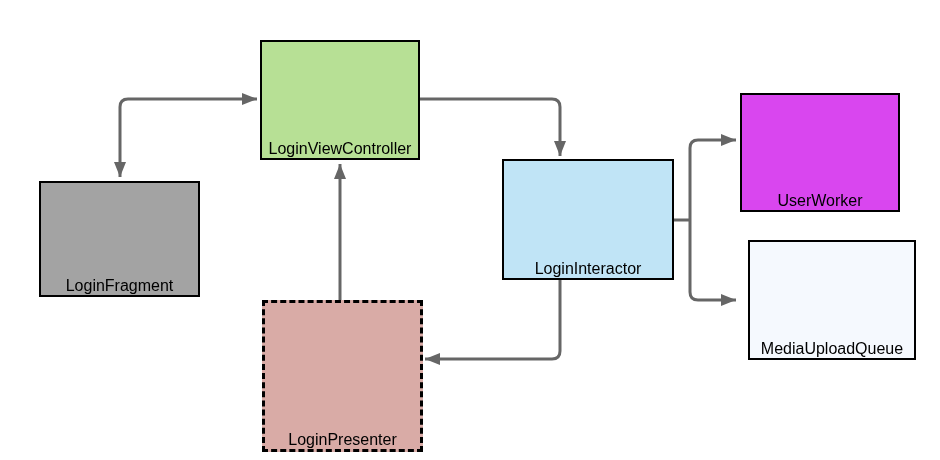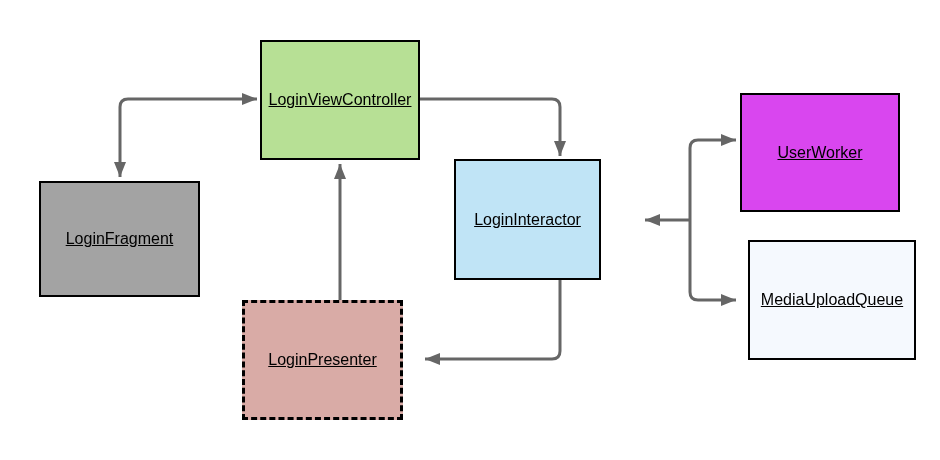--- a/index.html
+++ b/index.html
@@ -14,37 +14,36 @@
   .connectors {
     position: absolute;
     left: 0; top: 0;
     width: 940px; height: 460px;
   }
   .node {
     position: absolute;
     box-sizing: border-box;
     border: 2px solid #000000;
     display: flex;
-    align-items: center;
+    align-items: flex-end;
     justify-content: center;
     text-align: center;
     font-size: 16px;
     color: #000000;
     line-height: 1.2;
     white-space: nowrap;
     overflow: hidden;
-    text-decoration: underline;
   }
   .node.dashed {
     border: 3px dashed #000000;
   }
   .node-fragment       { left: 39px;  top: 181px; width: 161px; height: 116px; }
   .node-viewcontroller { left: 260px; top: 40px;  width: 160px; height: 120px; }
-  .node-interactor     { left: 454px; top: 159px; width: 147px; height: 121px; }
-  .node-presenter      { left: 242px; top: 300px; width: 161px; height: 120px; }
+  .node-interactor     { left: 502px; top: 159px; width: 172px; height: 121px; }
+  .node-presenter      { left: 262px; top: 300px; width: 161px; height: 152px; }
   .node-userworker     { left: 740px; top: 93px;  width: 160px; height: 119px; }
   .node-mediaqueue     { left: 748px; top: 240px; width: 168px; height: 120px; }
 </style>
 </head>
 <body>
 
 <div class="canvas">
 
   <svg class="connectors" viewBox="0 0 940 460" xmlns="http://www.w3.org/2000/svg">
     <defs>

